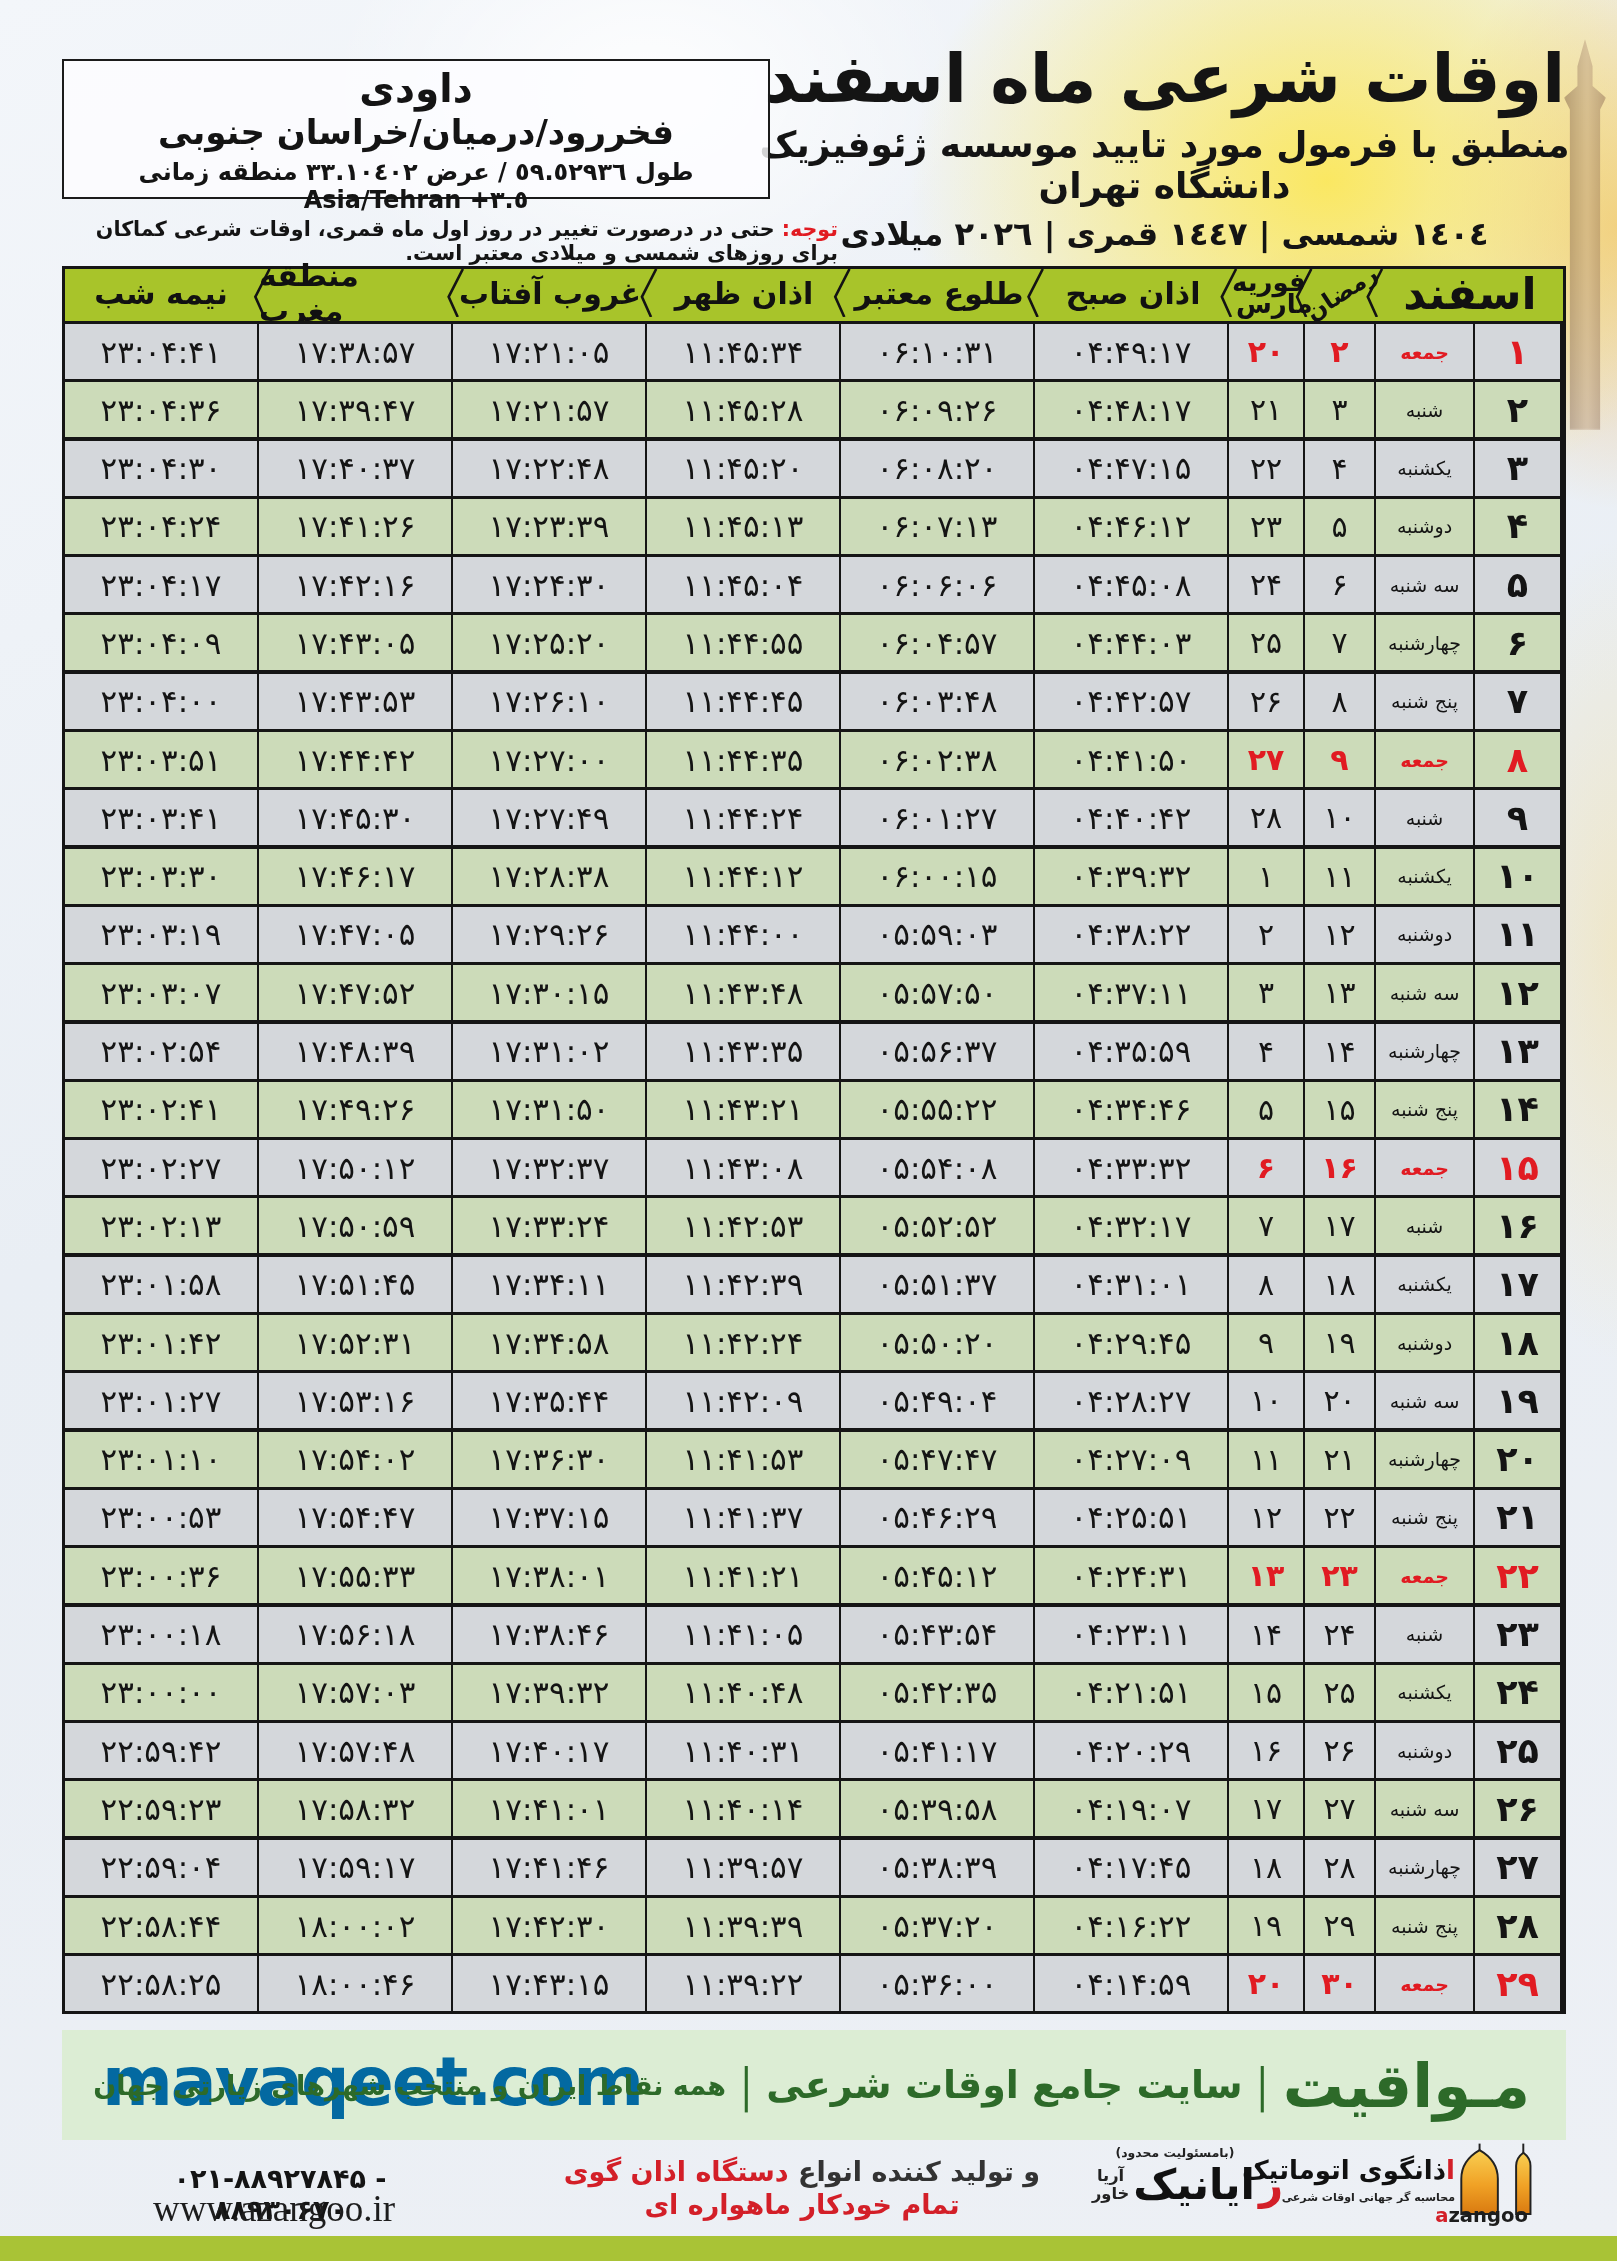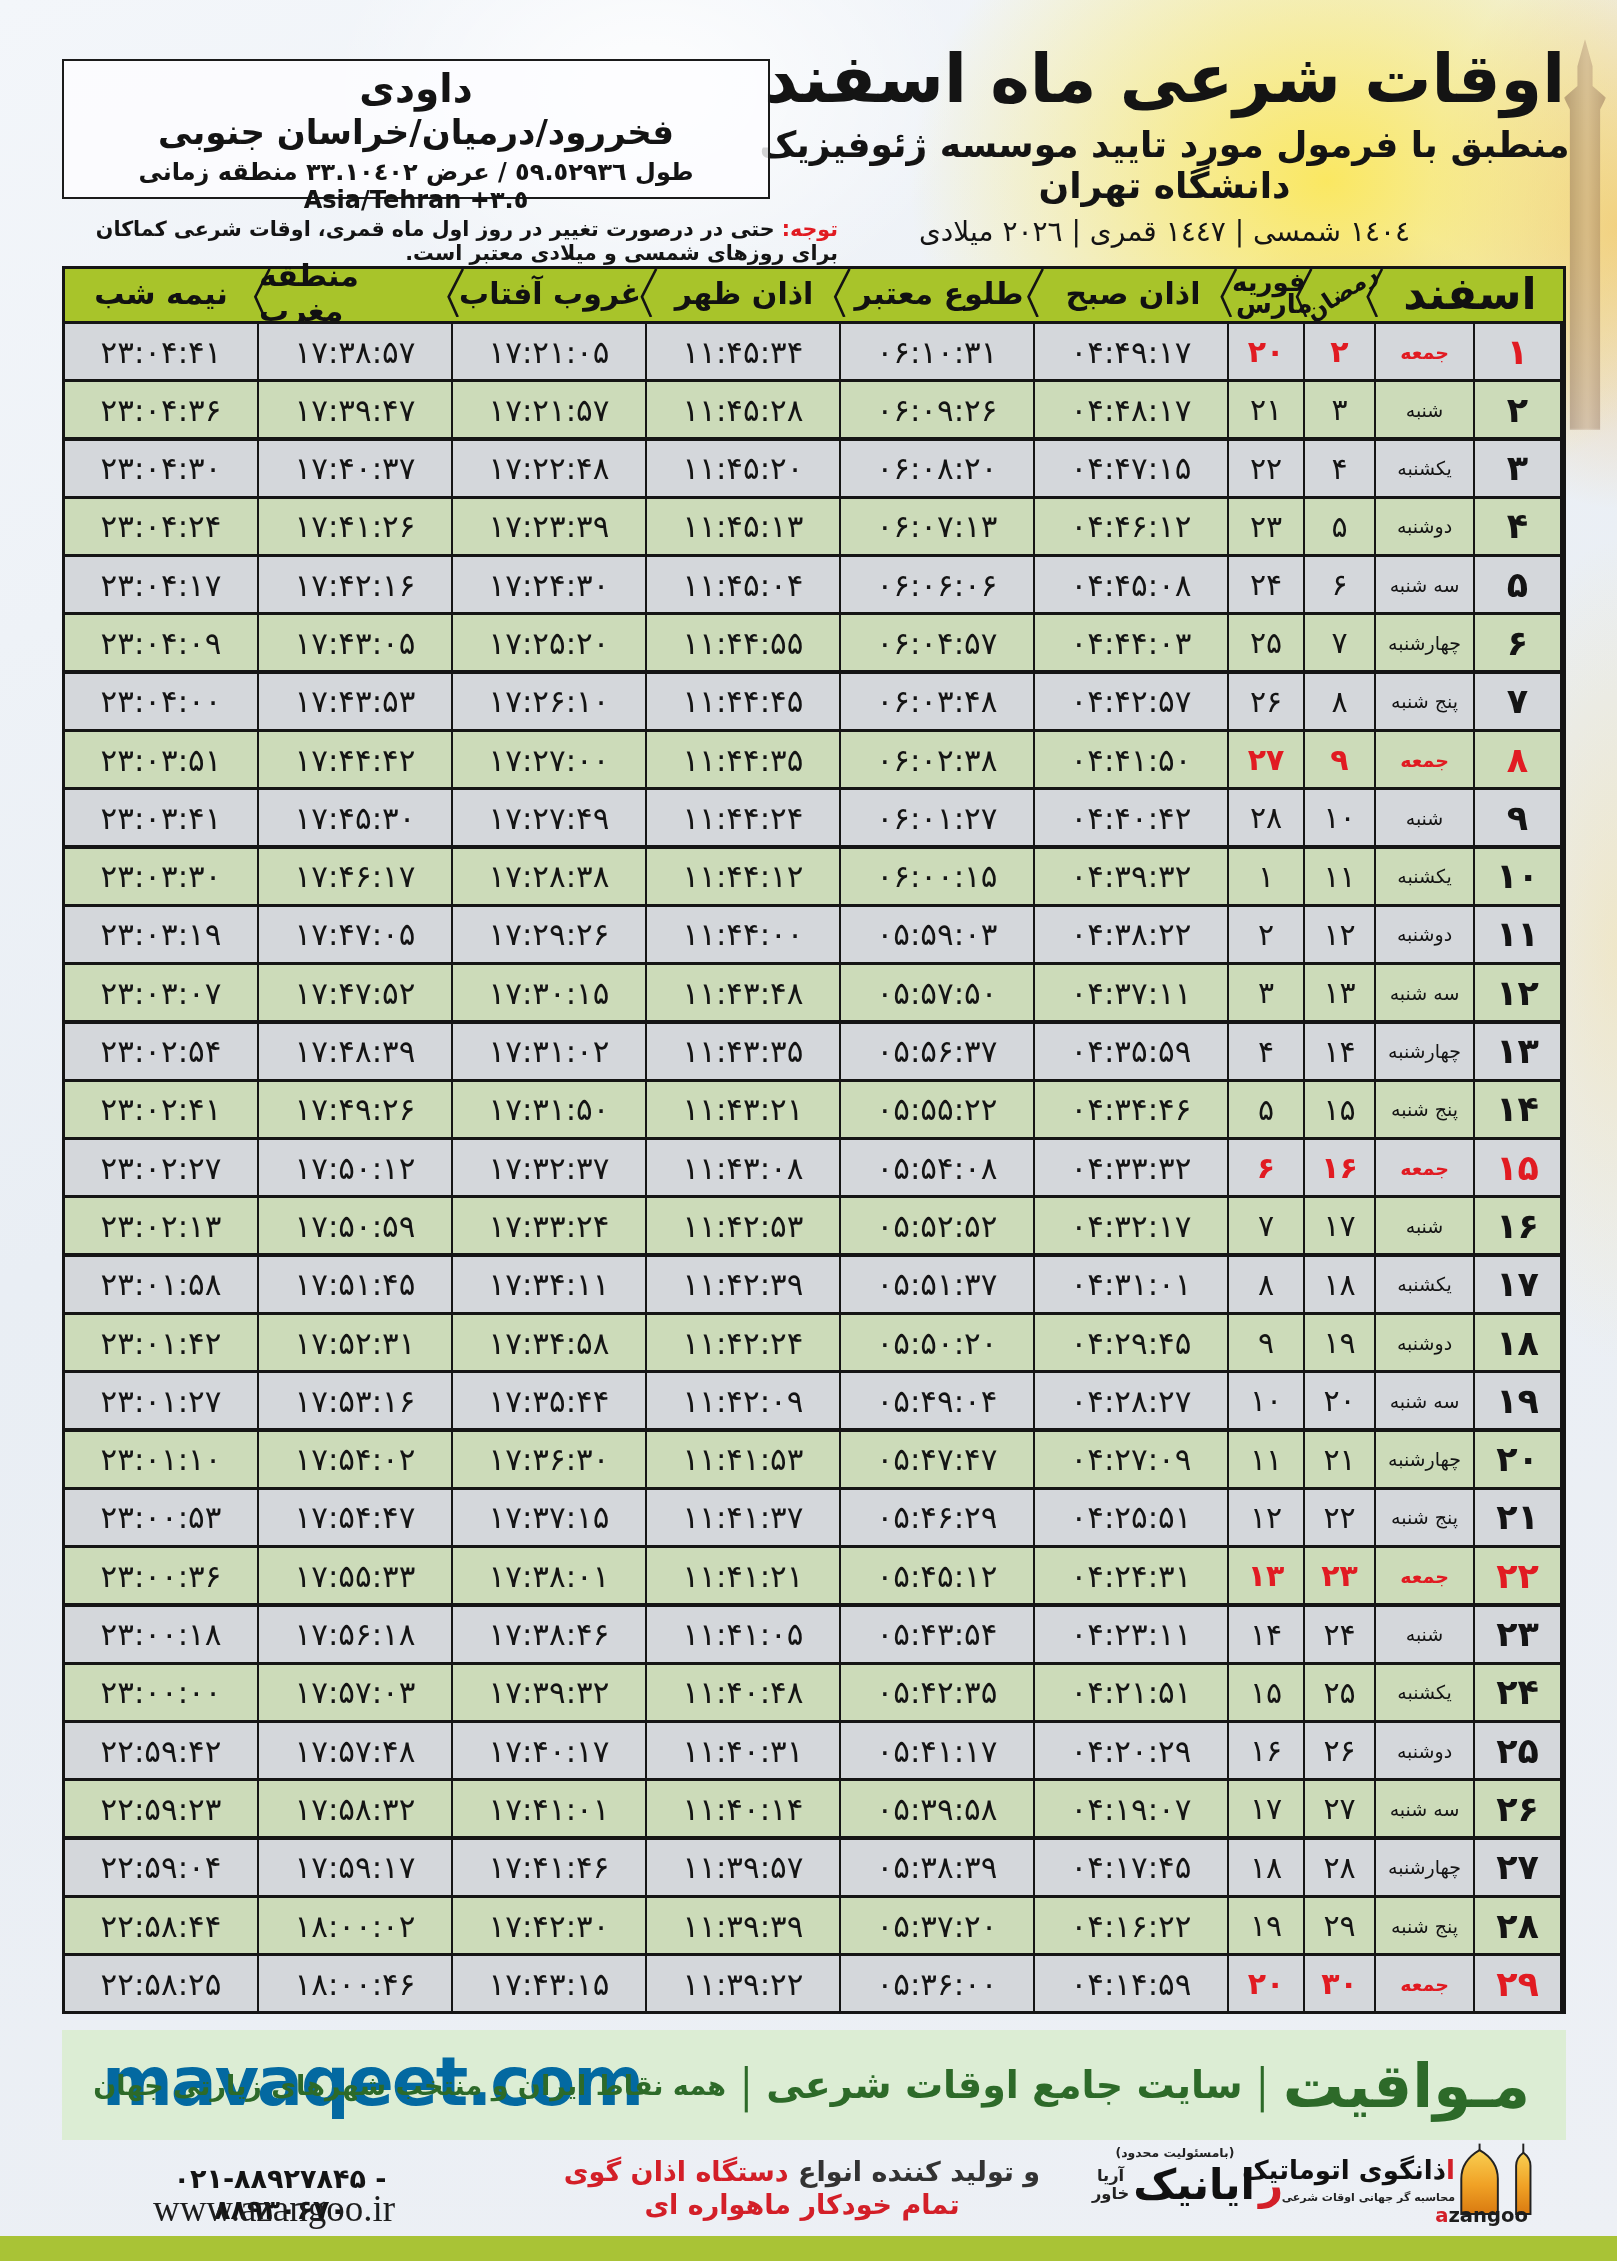--- a/index.html
+++ b/index.html
@@ -16,21 +16,21 @@
   .deco{position:absolute;pointer-events:none;}
   .minaret{left:1564px;top:39px;width:42px;height:391px;opacity:.5;filter:blur(1.3px);
     background:linear-gradient(90deg,#7d5f49,#bfa183 55%,#8a6a52);
     clip-path:polygon(50% 0%,68% 7%,68% 12%,100% 15%,86% 18%,86% 100%,14% 100%,14% 18%,0% 15%,32% 12%,32% 7%);}
   .dome-glow{left:1324px;top:274px;width:196px;height:144px;border-radius:50%;opacity:.32;filter:blur(5.2px);
     background:radial-gradient(circle at 50% 40%, #caa06a 0%, #b07d7a 60%, rgba(176,125,122,0) 100%);}
   
   .title-block{position:absolute;left:750px;top:38px;width:829px;text-align:center;}
   .page-title{font-size:67px;font-weight:bold;line-height:1.25;}
   .page-subtitle{font-size:36px;font-weight:bold;margin-top:2.6px;}
-  .year-line{font-size:28px;font-weight:normal;margin-top:9px;}
+  .year-line{font-size:32px;font-weight:bold;margin-top:9px;}
   
   .location-box{position:absolute;left:62px;top:59px;width:708px;height:140px;box-sizing:border-box;
     border:2.6px solid #1b1b1b;background:rgba(252,253,255,0.82);text-align:center;}
   .loc-name{font-size:39px;font-weight:bold;margin-top:5.2px;}
   .loc-region{font-size:34px;font-weight:bold;margin-top:1.3px;}
   .loc-coords{font-size:24px;font-weight:bold;margin-top:5.2px;}
   .notice{position:absolute;left:62px;top:217px;width:776px;font-size:20.6px;font-weight:bold;text-align:right;}
   .notice-label{color:#e11b22;}
   
   .thead{position:absolute;left:62px;top:266px;width:1504px;height:55px;box-sizing:border-box;

